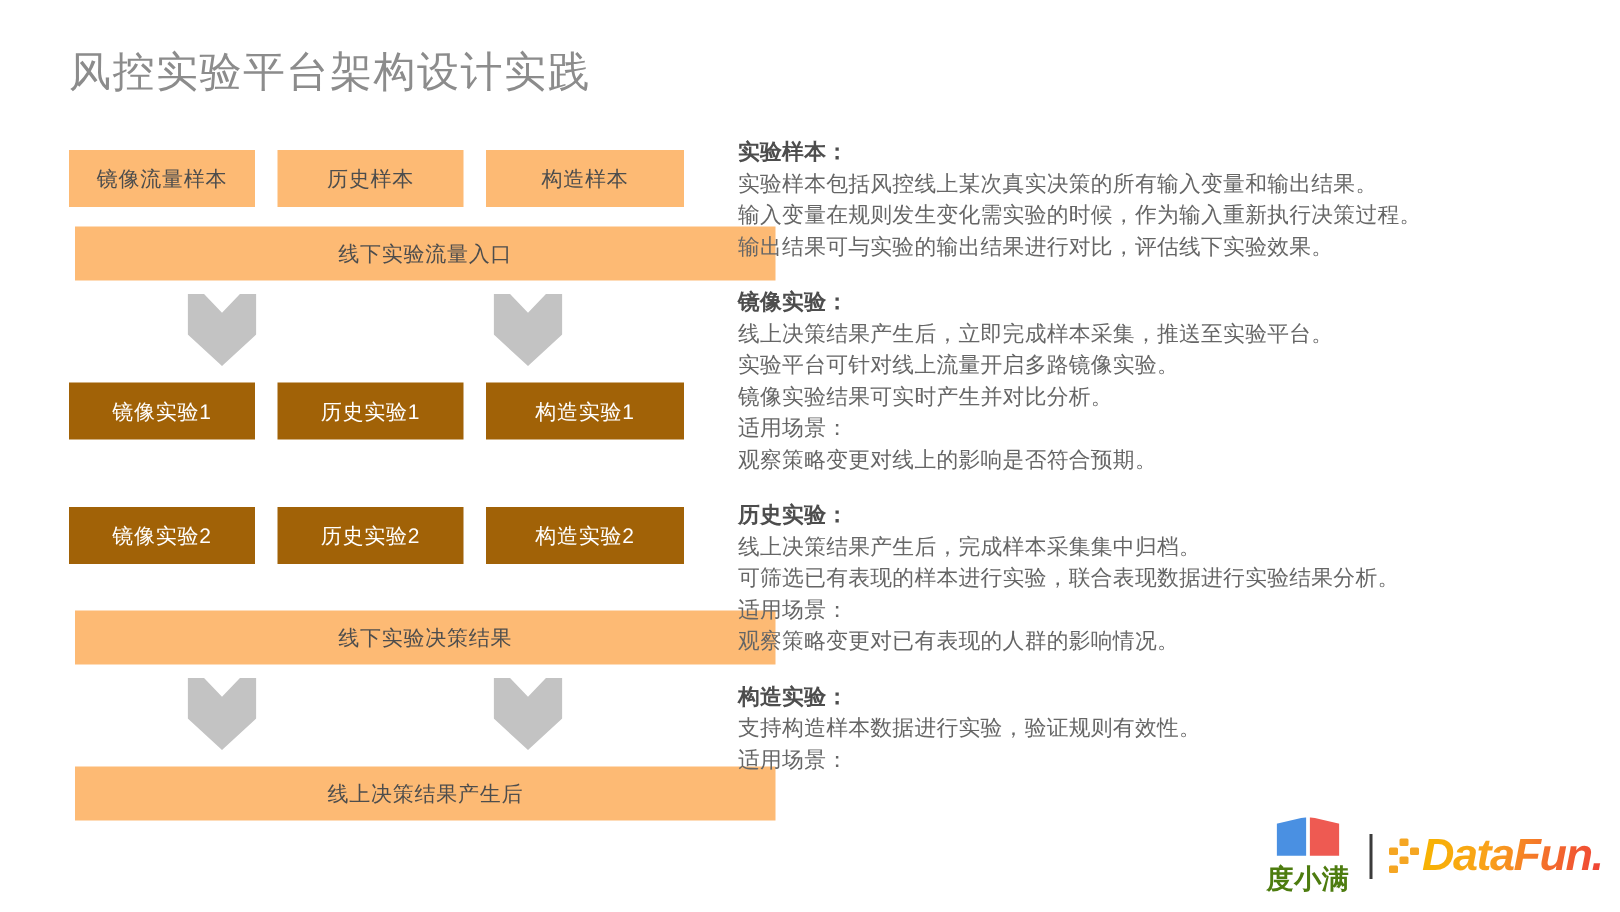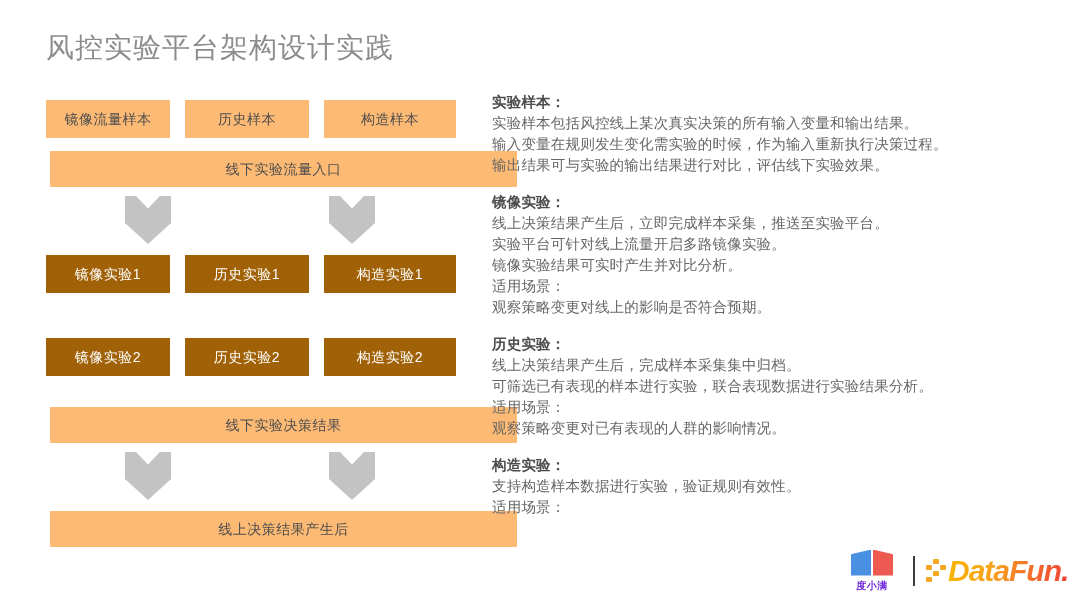--- a/index.html
+++ b/index.html
@@ -145,23 +145,23 @@
     clip-path: polygon(0% 18%, 100% 0%, 100% 100%, 0% 100%);
   }
   #duxiaoman-mark .leaf-r {
     right: 0;
     background: #ee5a52;
     -webkit-clip-path: polygon(0% 0%, 100% 18%, 100% 100%, 0% 100%);
     clip-path: polygon(0% 0%, 100% 18%, 100% 100%, 0% 100%);
   }
   #duxiaoman-name {
     margin-top: 3px;
-    font-size: 10px;
+    font-size: 18px;
     font-weight: bold;
-    color: #6d28d9;
+    color: #4d7c0f;
     letter-spacing: 0.5px;
     white-space: nowrap;
   }
   #logo-divider {
     width: 2px;
     height: 30px;
     background: #3b3b3b;
     margin: 0 11px 0 9px;
   }
   #datafun-logo {

